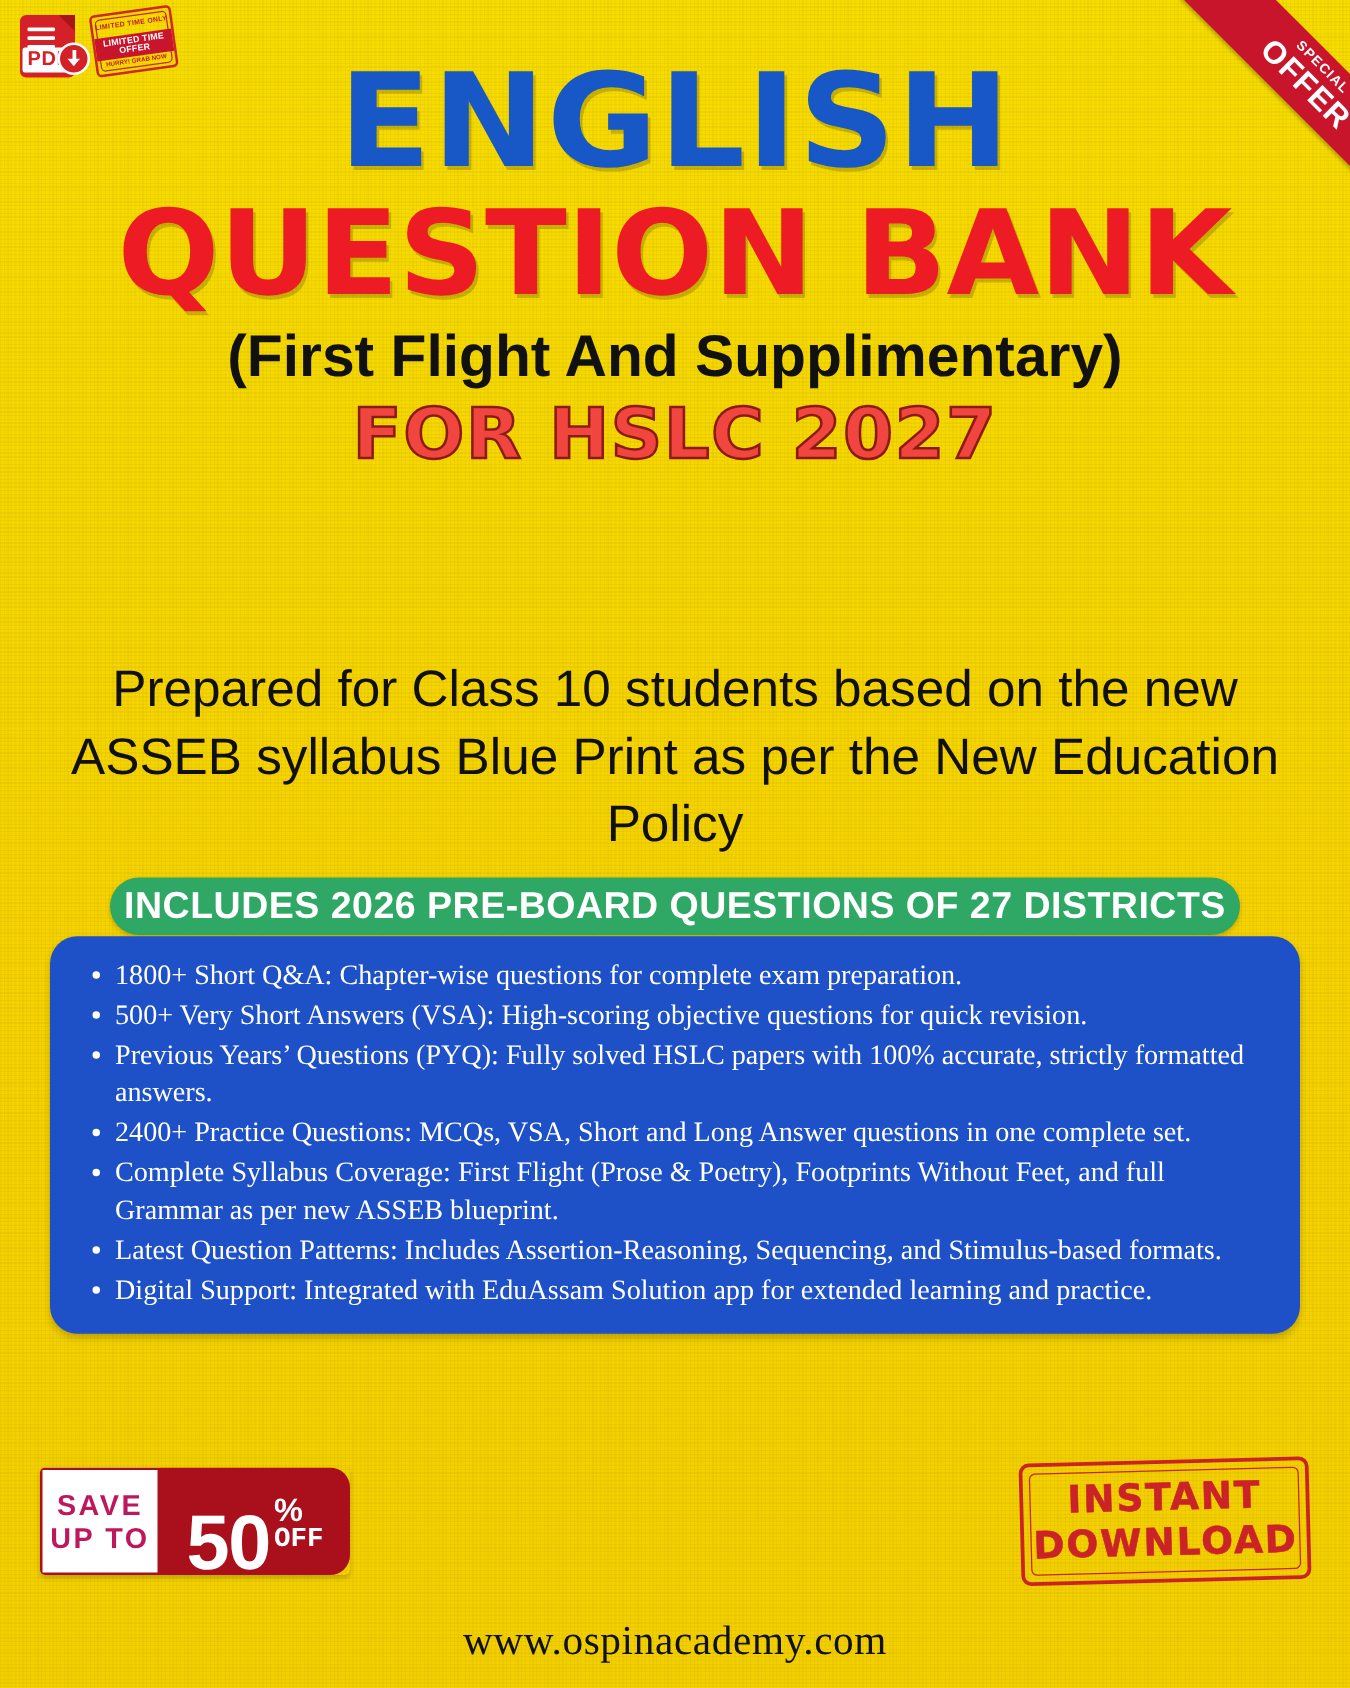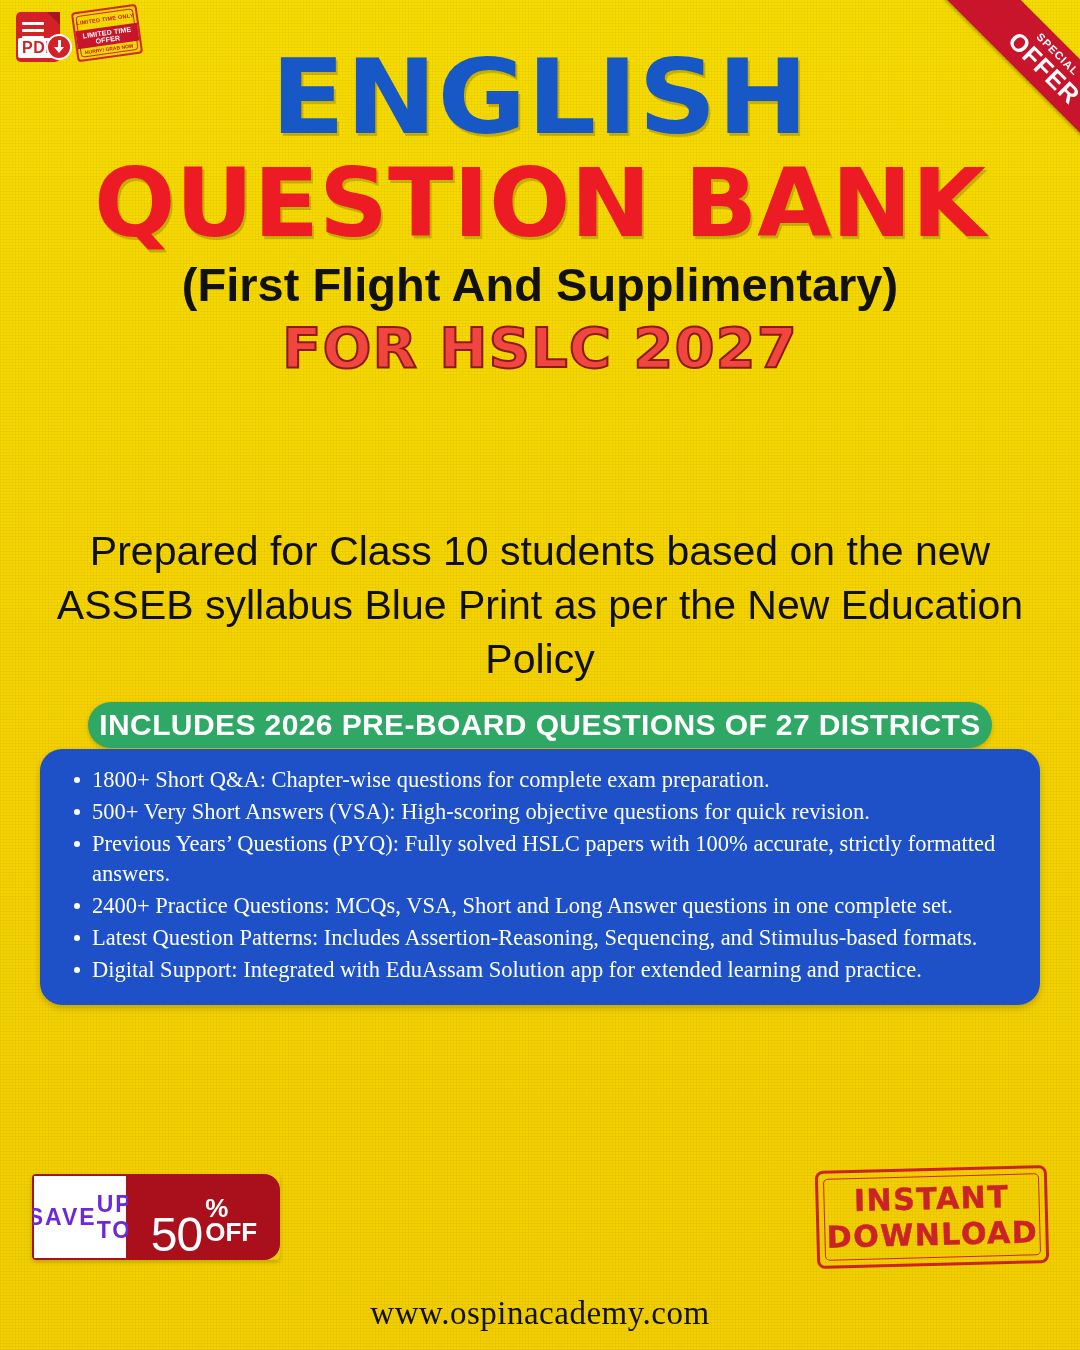--- a/index.html
+++ b/index.html
@@ -306,56 +306,56 @@
     height: 86px;
     display: flex;
     border-radius: 4px;
     overflow: hidden;
     box-shadow: 0 2px 4px rgba(0,0,0,0.2);
   }
   .save-left {
     width: 96px;
     background: #ffffff;
     display: flex;
-    flex-direction: row;
+    flex-direction: column;
     align-items: center;
     justify-content: center;
-    color: #6d28d9;
+    color: #be185d;
     font-weight: bold;
     font-size: 23px;
     line-height: 26px;
     letter-spacing: 2px;
     border: 2px solid #A9101C;
     box-sizing: border-box;
   }
   .save-right {
     flex: 1;
     background: #A9101C;
     border-radius: 0 16px 16px 0;
     display: flex;
     align-items: center;
     justify-content: center;
     color: #ffffff;
   }
   .save-num {
-    font-size: 48px;
-    font-weight: normal;
+    font-size: 62px;
+    font-weight: bold;
     line-height: 62px;
     letter-spacing: -1px;
     margin-top: 36px;
   }
   .save-pct {
     display: flex;
     flex-direction: column;
     align-items: flex-start;
     margin-left: 3px;
     margin-top: 4px;
   }
   .save-pct .p1 { font-size: 26px; font-weight: bold; line-height: 26px; }
-  .save-pct .p2 { font-size: 26px; font-weight: bold; line-height: 22px; }
+  .save-pct .p2 { font-size: 22px; font-weight: bold; line-height: 22px; font-family: Liberation Mono, monospace; }
 
   
   .dl-stamp {
     position: absolute;
     right: 32px;
     bottom: 84px;
     width: 226px;
     height: 92px;
     border: 3px solid #C8152B;
     border-radius: 8px;
@@ -437,20 +437,21 @@
   <div class="desc">Prepared for Class 10 students based on the new ASSEB syllabus Blue Print as per the New Education Policy</div>
 
   <div class="pill">INCLUDES 2026 PRE-BOARD QUESTIONS OF 27 DISTRICTS</div>
 
   <div class="features">
     <ul>
       <li>1800+ Short Q&amp;A: Chapter-wise questions for complete exam preparation.</li>
       <li>500+ Very Short Answers (VSA): High-scoring objective questions for quick revision.</li>
       <li>Previous Years’ Questions (PYQ): Fully solved HSLC papers with 100% accurate, strictly formatted answers.</li>
       <li>2400+ Practice Questions: MCQs, VSA, Short and Long Answer questions in one complete set.</li>
+      <li>Complete Syllabus Coverage: First Flight (Prose &amp; Poetry), Footprints Without Feet, and full Grammar as per new ASSEB blueprint.</li>
       <li>Latest Question Patterns: Includes Assertion-Reasoning, Sequencing, and Stimulus-based formats.</li>
       <li>Digital Support: Integrated with EduAssam Solution app for extended learning and practice.</li>
     </ul>
   </div>
 
   <div class="save-badge">
     <div class="save-left">
       <span>SAVE</span>
       <span>UP TO</span>
     </div>

